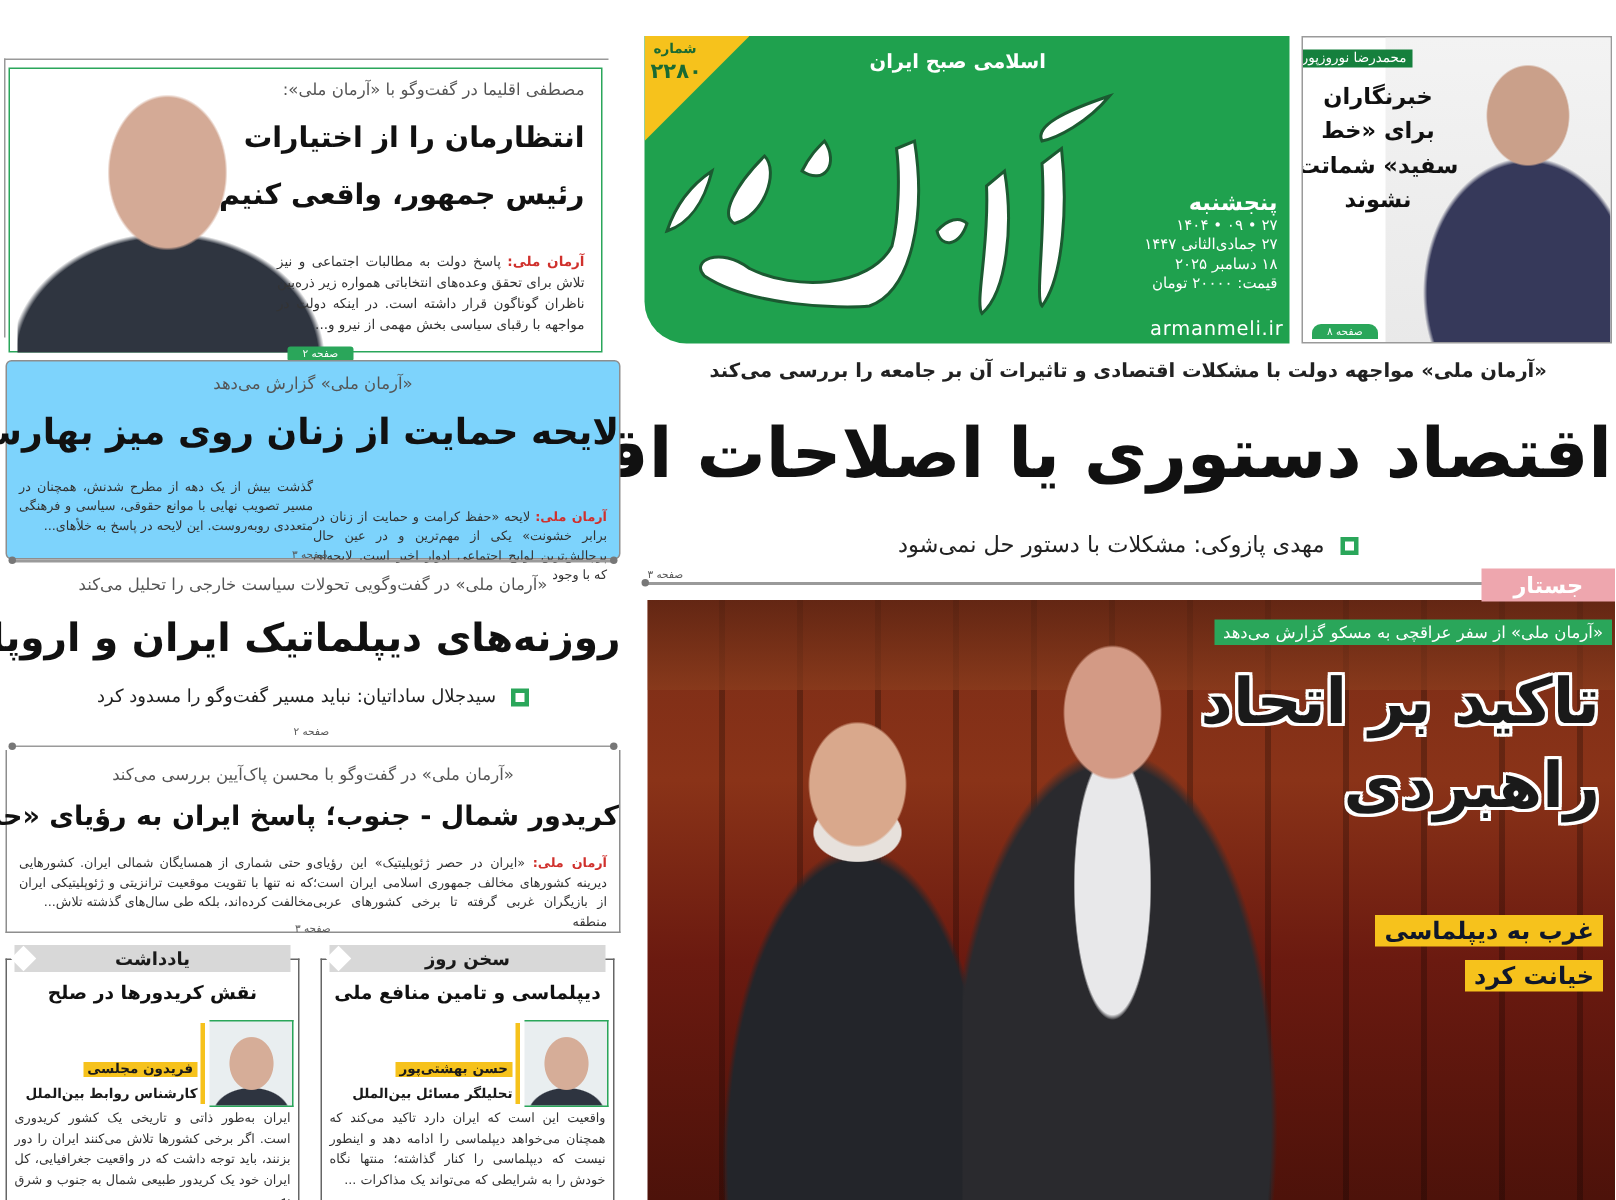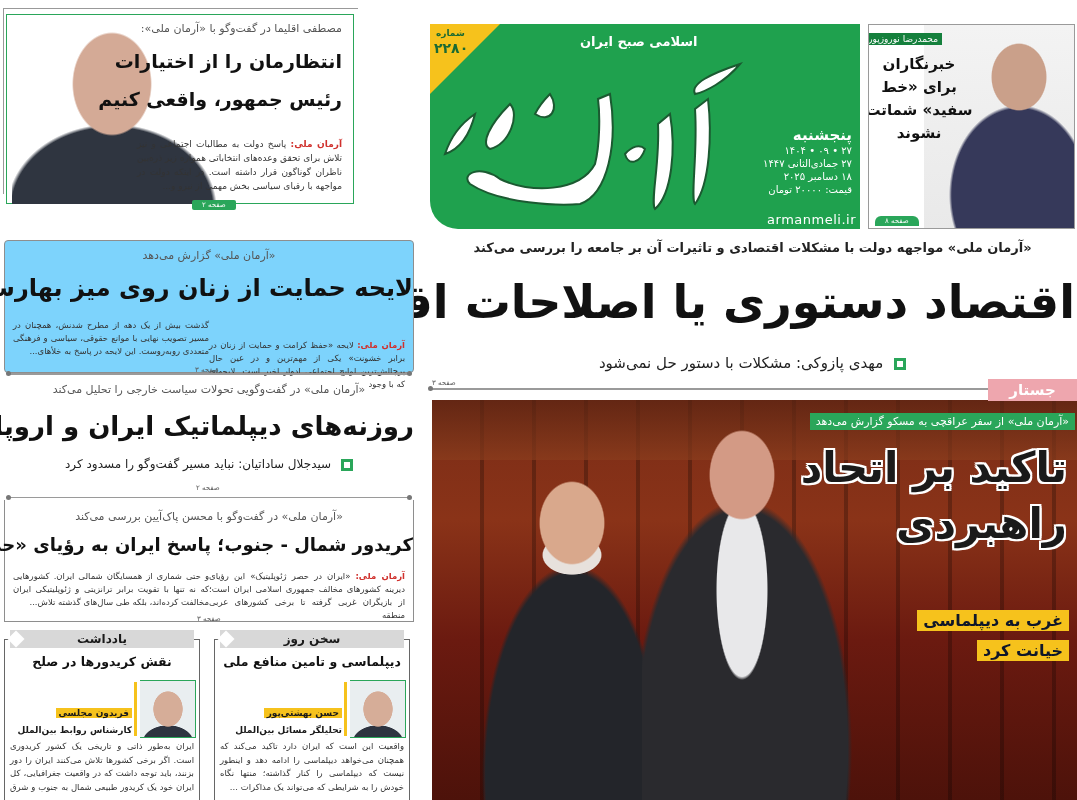--- a/index.html
+++ b/index.html
@@ -37,21 +37,21 @@
   #teaser-right { left: 868px; top: 24px; width: 207px; height: 205px; border: 1.5px solid #9a9a9a; overflow: hidden; background: #fff; }
   #teaser-right .photo { position: absolute; right: 0; top: 0; width: 150px; height: 205px;
     background: radial-gradient(ellipse 28px 34px at 95px 52px, #caa08a 0 96%, transparent 100%),
                 radial-gradient(ellipse 70px 90px at 95px 170px, #36395a 0 96%, transparent 100%),
                 linear-gradient(#f3f3f3,#e9e9e9); }
   #teaser-right .name { position: absolute; right: 132px; top: 8px; background: #15803d; color: #fff; font-size: 9px; padding: 1px 4px; white-space: nowrap; }
   #teaser-right .hl { position: absolute; right: 100px; top: 28px; width: 110px; font-size: 15px; font-weight: bold; line-height: 23px; text-align: center; color: #111; }
   #teaser-right .page-tag { left: 6px; bottom: 2px; border-radius: 6px 6px 0 0; }
 
   
-  #teaser-left { left: 6px; top: 14px; width: 348px; height: 190px; border-radius: 27px; }
+  #teaser-left { left: 6px; top: 45px; width: 396px; height: 190px; border-radius: 27px; }
   #teaser-left .frame { position: absolute; inset: 0; border: 1.5px solid #2aa65a; background: #fff; }
   #teaser-left .outer { position: absolute; left: -3px; top: -6px; right: -4px; bottom: 10px; border: 1px solid #999; border-bottom: none; border-right: none; }
   #teaser-left .photo { position: absolute; left: 6px; bottom: 0; width: 205px; height: 180px;
     background: radial-gradient(ellipse 40px 52px at 100px 60px, #d4aa96 0 96%, transparent 100%),
                 radial-gradient(ellipse 105px 85px at 100px 185px, #2f3540 0 96%, transparent 100%); }
   #teaser-left .kicker { position: absolute; right: 12px; top: 8px; font-size: 11px; }
   #teaser-left .hl { position: absolute; right: 12px; top: 28px; font-size: 19px; line-height: 38px; text-align: right; font-weight: bold; color: #111; white-space: nowrap; }
   #teaser-left .body-txt { position: absolute; right: 12px; top: 123px; width: 205px; font-size: 9px; line-height: 14px; }
   #teaser-left .page-tag { left: 186px; bottom: -6px; }
 
@@ -224,21 +224,21 @@
   <div class="rule-dots" style="bottom:0"></div>
 </div>
 
 <div id="story-corridor" class="abs" style="border-left:1.5px solid #8e8e8e;border-right:1.5px solid #8e8e8e;border-bottom:1.5px solid #8e8e8e;">
   <div class="kicker">«آرمان ملی» در گفت‌وگو با محسن پاک‌آیین بررسی می‌کند</div>
   <div class="head-xl">کریدور شمال - جنوب؛ پاسخ ایران به رؤیای «حصر ژئوپلیتیک»</div>
   <div class="col r body-txt">
     <span class="red">آرمان ملی:</span>
     <span>«ایران در حصر ژئوپلیتیک» این رؤیای دیرینه کشورهای مخالف جمهوری اسلامی ایران است؛ از بازیگران غربی گرفته تا برخی کشورهای عربی منطقه</span>
   </div>
-  <div class="col l body-txt">و حتی شماری از همسایگان شمالی ایران. کشورهایی که نه تنها با تقویت برابر ترانزیتی و ژئوپلیتیکی ایران مخالفت کرده‌اند، بلکه طی سال‌های گذشته تلاش...</div>
+  <div class="col l body-txt">و حتی شماری از همسایگان شمالی ایران. کشورهایی که نه تنها با تقویت موقعیت ترانزیتی و ژئوپلیتیکی ایران مخالفت کرده‌اند، بلکه طی سال‌های گذشته تلاش...</div>
   <div class="page-tag plain">صفحه ۳</div>
 </div>
 
 <div id="op-day" class="abs opinion">
   <div class="frame"></div>
   <div class="bar">سخن روز</div>
   <div class="diamond"></div>
   <div class="title">دیپلماسی و تامین منافع ملی</div>
   <div class="vline"></div>
   <div class="portrait"></div>

